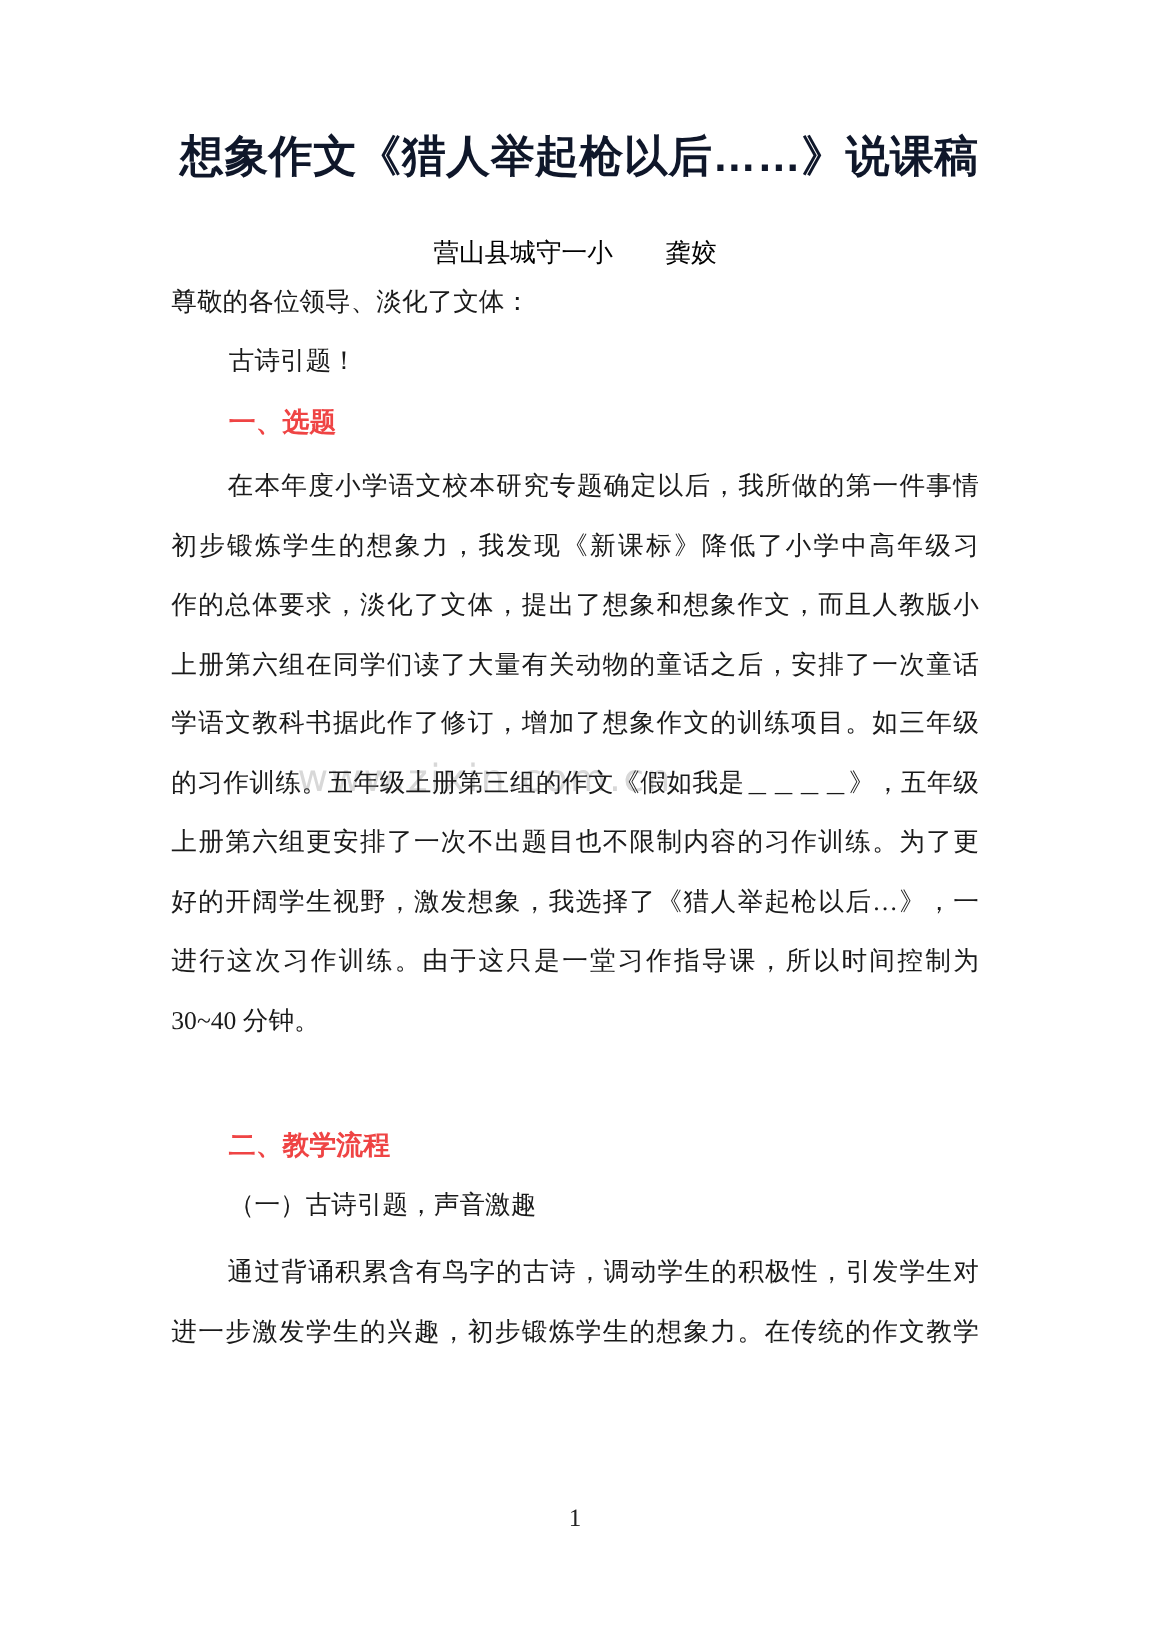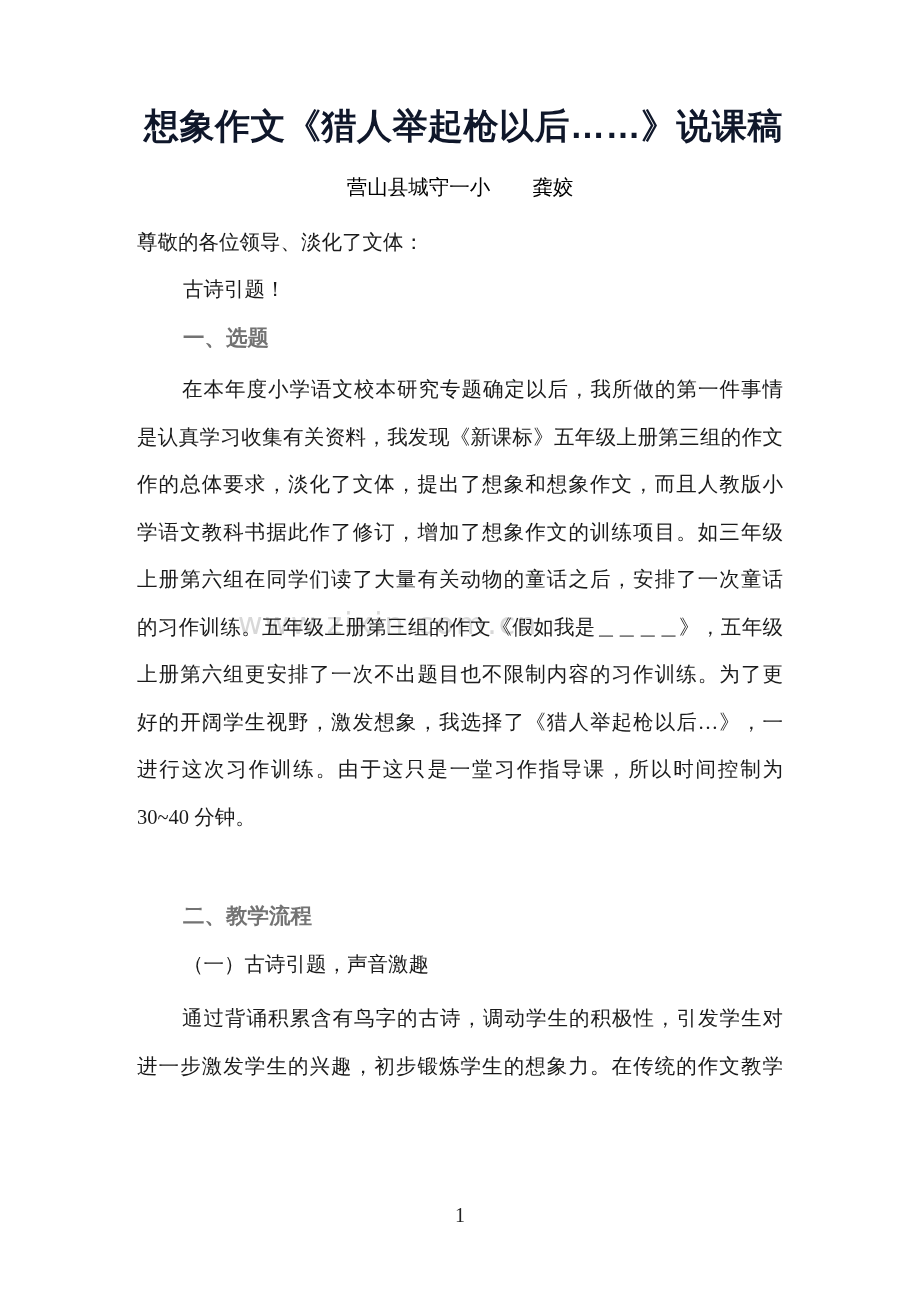--- a/index.html
+++ b/index.html
@@ -19,31 +19,31 @@
     white-space:nowrap;
   }
   .doc-title{
     top:102px;text-align:right;
     font-family:"Liberation Sans","DejaVu Sans",sans-serif;
     font-weight:700;font-size:35px;line-height:48px;
     letter-spacing:0.5px;color:#0f172a;
     white-space:nowrap;
   }
   .byline{
-    top:172px;text-align:center;
+    top:188px;text-align:center;
     font-family:"Liberation Sans","DejaVu Sans",sans-serif;
     font-size:20.5px;line-height:30px;color:#000;
   }
   .byline .gap{display:inline-block;width:42px;}
   .salutation{top:226px;font-size:20.5px;line-height:32px;}
   .greeting{top:272px;padding-left:46px;font-size:20.5px;line-height:34px;}
   .h-num{
     font-weight:700;font-size:21.5px;
     font-family:"Liberation Sans","DejaVu Sans",sans-serif;
-    color:#737373;
+    color:#ef4444;
   }
   .h1{top:318px;padding-left:46px;line-height:40px;}
   .h2{top:893px;line-height:47.5px;padding-left:46px;}
   .subhead{top:941px;padding-left:46px;font-size:20.5px;line-height:47.5px;}
   .para1{top:366px;font-family:Liberation Serif, serif;}
   .para2{top:995px;}
   .bline{
     height:47.5px;line-height:47.5px;
     font-size:20.5px;
     white-space:nowrap;
@@ -72,24 +72,24 @@
   </div>
 
   <div class="layer salutation">尊敬的各位领导、淡化了文体：</div>
 
   <div class="layer greeting">古诗引题！</div>
 
   <div class="layer h1 h-num">一、选题</div>
 
   <div class="layer para1">
     <div class="bline j ind">在本年度小学语文校本研究专题确定以后，我所做的第一件事情</div>
-    <div class="bline j">是认真学习收集有关资料，我发现《新课标》五年级上册第三组的作文</div>
+    <div class="bline j">初步锻炼学生的想象力，我发现《新课标》降低了小学中高年级习</div>
     <div class="bline j">作的总体要求，淡化了文体，提出了想象和想象作文，而且人教版小</div>
+    <div class="bline j">上册第六组在同学们读了大量有关动物的童话之后，安排了一次童话</div>
     <div class="bline j">学语文教科书据此作了修订，增加了想象作文的训练项目。如三年级</div>
-    <div class="bline j">上册第六组在同学们读了大量有关动物的童话之后，安排了一次童话</div>
     <div class="bline j">的习作训练。五年级上册第三组的作文《假如我是＿＿＿＿》，五年级</div>
     <div class="bline j">上册第六组更安排了一次不出题目也不限制内容的习作训练。为了更</div>
     <div class="bline j">好的开阔学生视野，激发想象，我选择了《猎人举起枪以后…》，一</div>
     <div class="bline j">进行这次习作训练。由于这只是一堂习作指导课，所以时间控制为</div>
     <div class="bline">30~40 分钟。</div>
   </div>
 
   <div class="layer h2 h-num">二、教学流程</div>
 
   <div class="layer subhead">（一）古诗引题，声音激趣</div>

